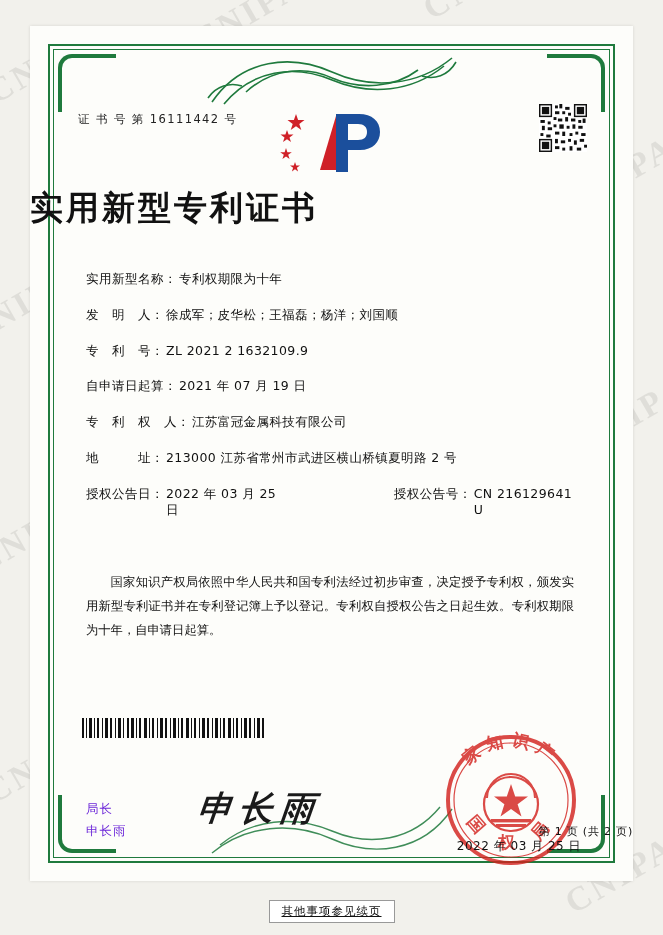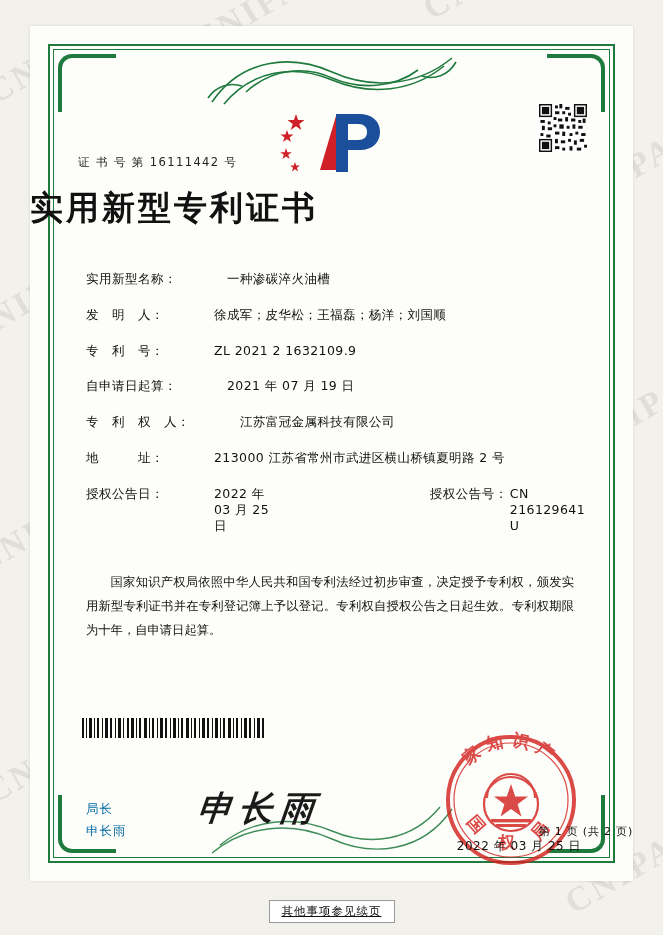--- a/index.html
+++ b/index.html
@@ -89,21 +89,20 @@
 
   
   .cert-no {
     position: absolute;
     left: 48px;
     top: 86px;
     font-size: 11.5px;
     color: #222;
     letter-spacing: 1.4px;
     font-family: "DejaVu Sans", sans-serif;
-    margin-top: 43px;
   }
   .qr {
     position: absolute;
     right: 46px;
     top: 78px;
     width: 48px;
     height: 48px;
   }
   .logo {
     position: absolute;
@@ -133,21 +132,20 @@
     right: 48px;
     top: 245px;
     font-size: 12.5px;
     color: #111;
   }
   .frow {
     display: flex;
     align-items: baseline;
     margin-bottom: 19.5px;
     line-height: 1.3;
-    gap: 48px;
   }
   .flabel {
     white-space: nowrap;
     letter-spacing: 0.5px;
   }
   .fvalue {
     margin-left: 2px;
     letter-spacing: 0.4px;
   }
   .frow.two-col {
@@ -184,21 +182,21 @@
     height: 20px;
   }
 
   
   .sig-label {
     position: absolute;
     left: 56px;
     top: 772px;
     font-size: 12.5px;
     line-height: 1.75;
-    color: #0369a1;
+    color: #6d28d9;
     letter-spacing: 1px;
   }
   .sig-script {
     position: absolute;
     left: 168px;
     top: 760px;
     font-size: 34px;
     font-family: "DejaVu Serif", serif;
     font-style: italic;
     font-weight: bold;
@@ -364,21 +362,21 @@
     <polygon points="46,64 62,10 62,64" fill="#cf2027"></polygon>
 
     <path d="M62,8 L62,66 L74,66 L74,44 L86,44 C99,44 106,36 106,26 C106,15 98,8 85,8 Z M74,18 L84,18 C90,18 93,21 93,26 C93,31 90,34 84,34 L74,34 Z" fill="#1b4f9c"></path>
   </svg>
 
   <div class="title">实用新型专利证书</div>
 
   <div class="fields">
     <div class="frow">
       <span class="flabel">实用新型名称：</span>
-      <span class="fvalue">一种渗碳淬火油槽</span>
+      <span class="fvalue">专利权期限为十年</span>
     </div>
     <div class="frow">
       <span class="flabel">发　明　人：</span>
       <span class="fvalue">徐成军；皮华松；王福磊；杨洋；刘国顺</span>
     </div>
     <div class="frow">
       <span class="flabel">专　利　号：</span>
       <span class="fvalue">ZL 2021 2 1632109.9</span>
     </div>
     <div class="frow">

